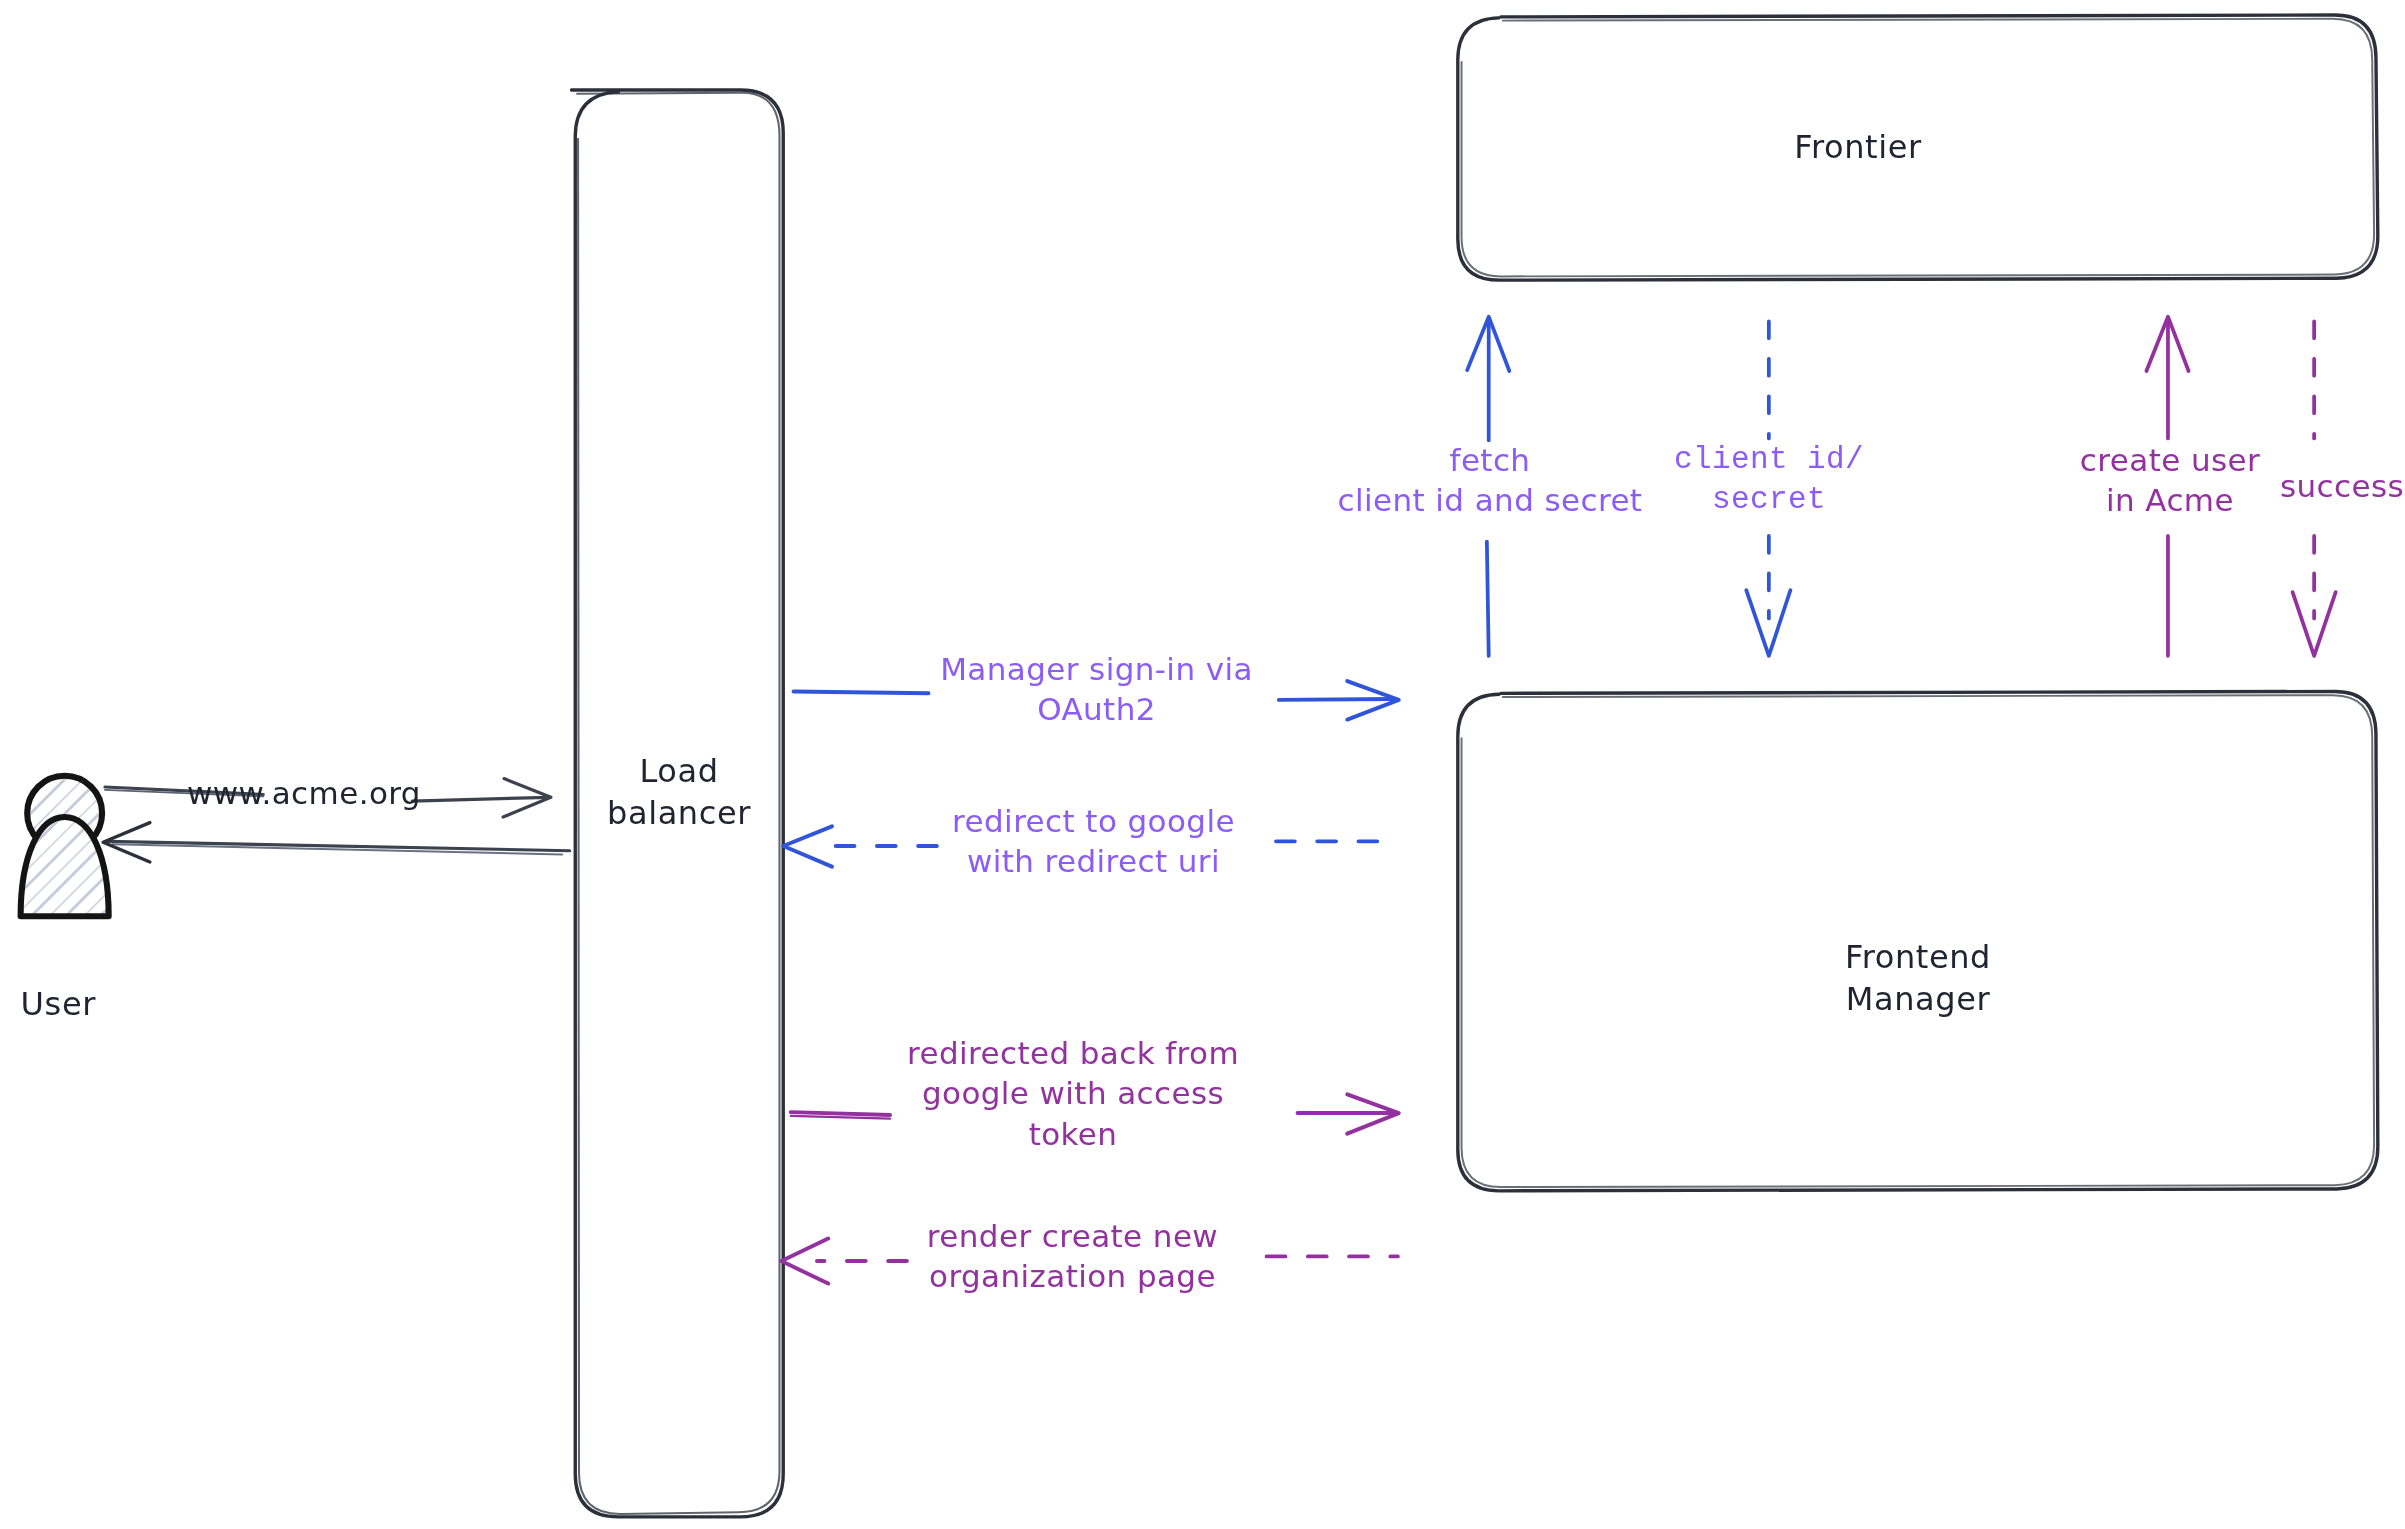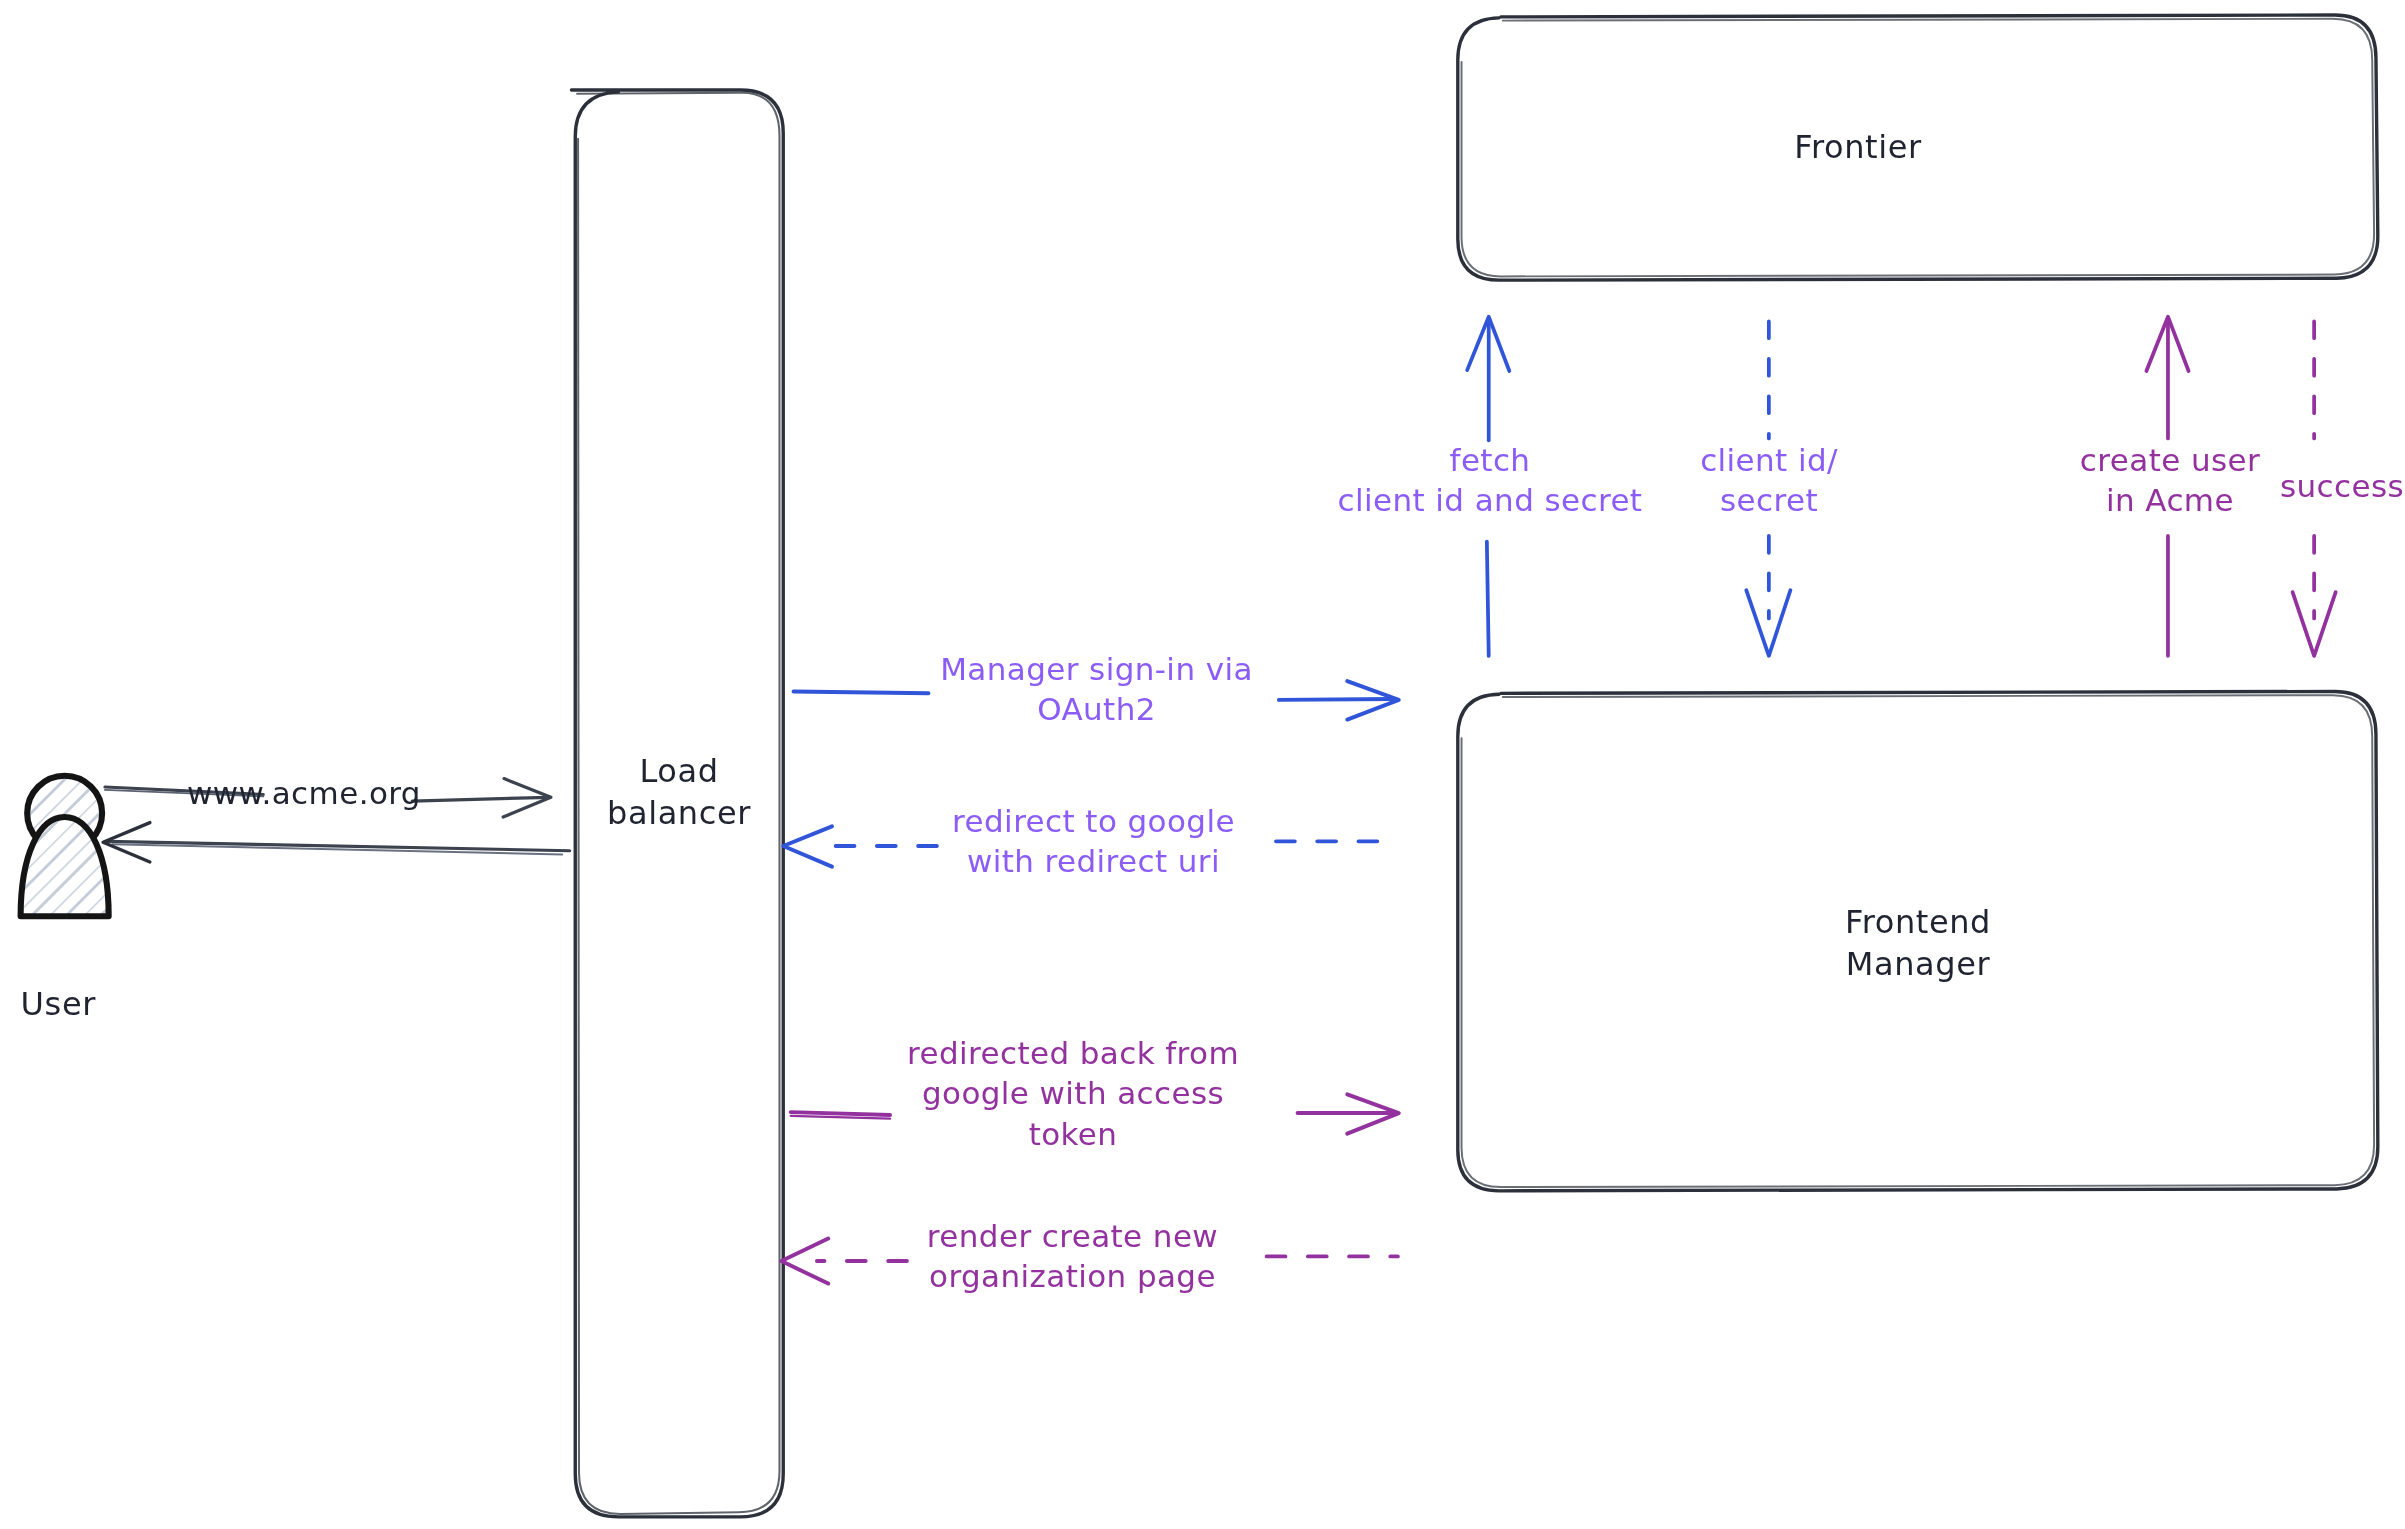--- a/index.html
+++ b/index.html
@@ -167,31 +167,31 @@
       <line x1="1352" y1="1341" x2="1492" y2="1341" stroke="#93329f" stroke-width="4.2" stroke-linecap="round" stroke-dasharray="20 24"></line>
       <path d="M884 1322 L834 1346 L884 1370" fill="none" stroke="#93329f" stroke-width="4.2" stroke-linecap="round" stroke-linejoin="round"></path>
     </g>
   </svg>
 
   <div class="node-label" style="left:575px; top:750px; width:208px;text-align:center;">Load
 balancer</div>
 
   <div class="node-label" style="left:1458px; top:126px; width:800px;">Frontier</div>
 
-  <div class="node-label" style="left:1458px; top:901px; width:920px;">Frontend
+  <div class="node-label" style="left:1458px; top:936px; width:920px;">Frontend
 Manager</div>
 
   <div class="actor-label" style="left:20.6px; top:937px;margin-top:48px;">User</div>
 
   <div class="edge-label" style="left:173px; top:773px; width:262px; color:#1f2430;">www.acme.org</div>
 
   <div class="edge-label blue" style="left:1291px; top:440px; width:398px;">fetch
 client id and secret</div>
 
-  <div class="edge-label blue" style="left:1666px; top:440px; width:206px;">client id/
+  <div class="edge-label blue" style="left:1666px; top:440px; width:206px;font-family:Liberation Mono, monospace;">client id/
 secret</div>
 
   <div class="edge-label purple" style="left:2039px; top:440px; width:262px;">create user
 in Acme</div>
 
   <div class="edge-label purple" style="left:2235px; top:466px; width:169px; text-align:right;">success</div>
 
   <div class="edge-label blue" style="left:913px; top:649px; width:367px;">Manager sign-in via
 OAuth2</div>
 

